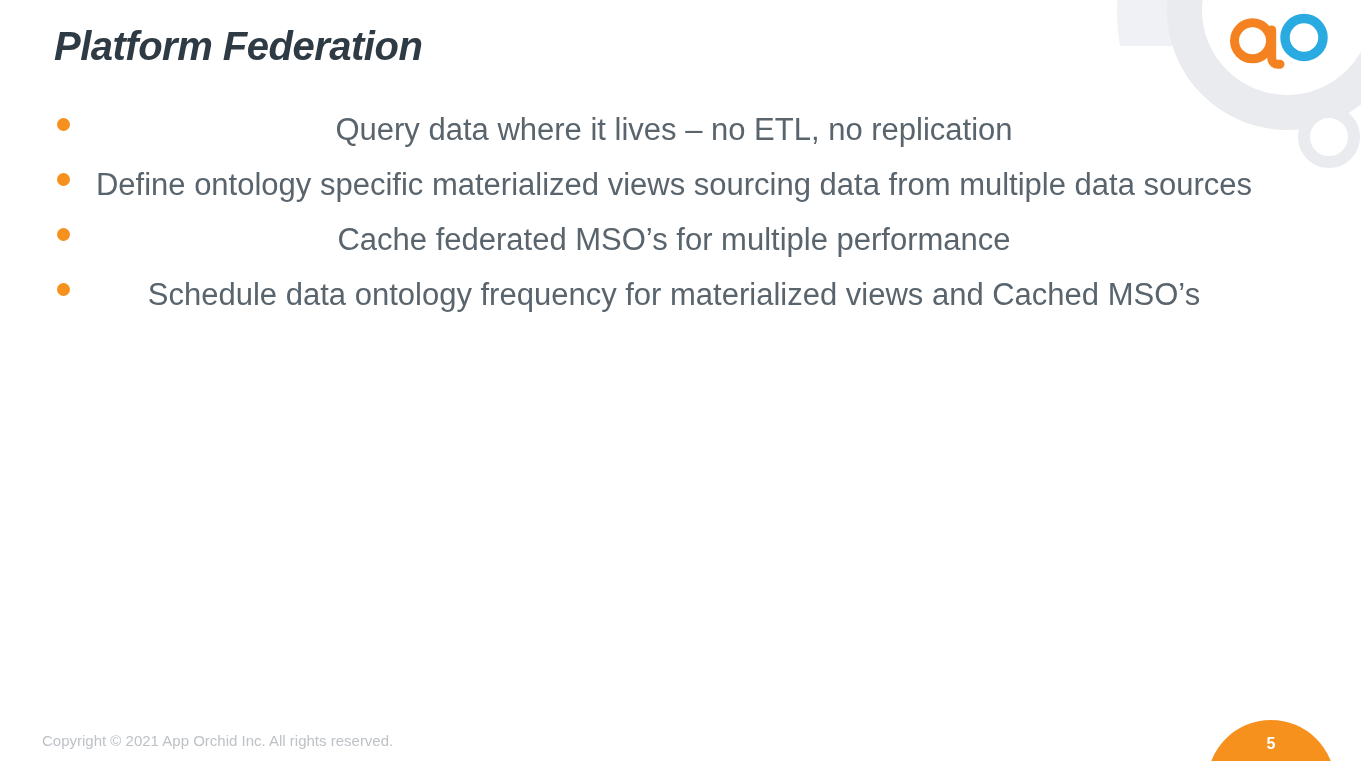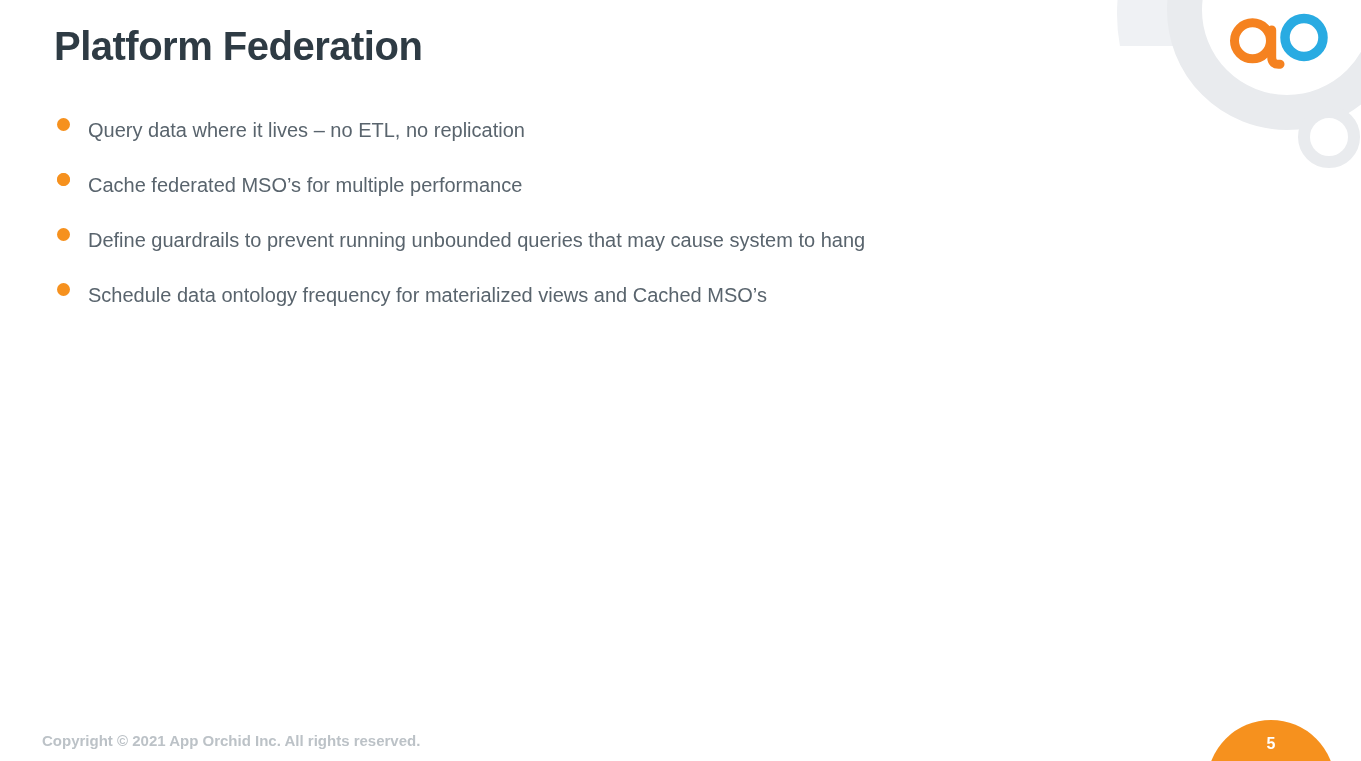--- a/index.html
+++ b/index.html
@@ -47,46 +47,47 @@
     background:#ffffff;
   }
   .logo{position:absolute;left:1227px;top:12px;width:106px;height:58px;}
 
   
   .title{
     position:absolute;left:54px;top:22px;
     font-size:40px;line-height:48px;font-weight:700;
     letter-spacing:-0.5px;
     color:var(--title-text,#2E3B44);
+    font-style:italic;
   }
 
   
   .bullets{
     position:absolute;left:55px;top:107px;width:1205px;
     list-style:none;
   }
   .bullets li{
     position:relative;
     padding-left:33px;
     margin-bottom:9px;
-    font-size:20px;line-height:46px;
+    font-size:31px;line-height:46px;
     color:var(--body-text,#59646D);
+    text-align:center;
   }
   .bullets .dot{
     position:absolute;left:2px;top:11px;
     width:13px;height:13px;border-radius:50%;
     background:var(--accent-orange,#F6911E);
   }
 
   
   .copyright{
     position:absolute;left:42px;top:732px;
     font-size:15px;line-height:18px;
     color:var(--footer-text,#BCC2C7);
-    font-weight:bold;
   }
   .page-badge{
     position:absolute;left:1207px;top:720px;width:128px;height:128px;
     border-radius:50%;
     background:var(--accent-orange,#F6911E);
   }
   .page-number{
     position:absolute;left:1207px;top:735px;width:128px;
     text-align:center;
     font-size:16px;font-weight:700;
@@ -107,23 +108,22 @@
   <svg class="logo" viewBox="0 0 106 58" aria-hidden="true">
     <circle cx="25.5" cy="28.8" r="18" fill="none" style="stroke:var(--logo-orange,#F58220)" stroke-width="9"></circle>
     <path d="M44.7 18 L44.7 45 Q44.7 53 53 52.2" fill="none" style="stroke:var(--logo-orange,#F58220)" stroke-width="9" stroke-linecap="round"></path>
     <circle cx="77" cy="25.5" r="19" fill="none" style="stroke:var(--logo-blue,#29ABE2)" stroke-width="9.5"></circle>
   </svg>
 
   <h1 class="title">Platform Federation</h1>
 
   <ul class="bullets">
       <li><span class="dot"></span><span>Query data where it lives – no ETL, no replication</span></li>
-      <li><span class="dot"></span></li>
+      <li><span class="dot"></span><span>Define ontology specific materialized views sourcing data from multiple data sources</span></li>
       <li><span class="dot"></span><span>Cache federated MSO’s for multiple performance</span></li>
-      <li><span class="dot"></span><span>Define guardrails to prevent running unbounded queries that may cause system to hang</span></li>
       <li><span class="dot"></span><span>Schedule data ontology frequency for materialized views and Cached MSO’s</span></li>
     </ul>
 
   <div class="copyright">Copyright © 2021 App Orchid Inc. All rights reserved.</div>
   <div class="page-badge"></div>
   <div class="page-number">5</div>
 
 </div>
 
 </body></html>

